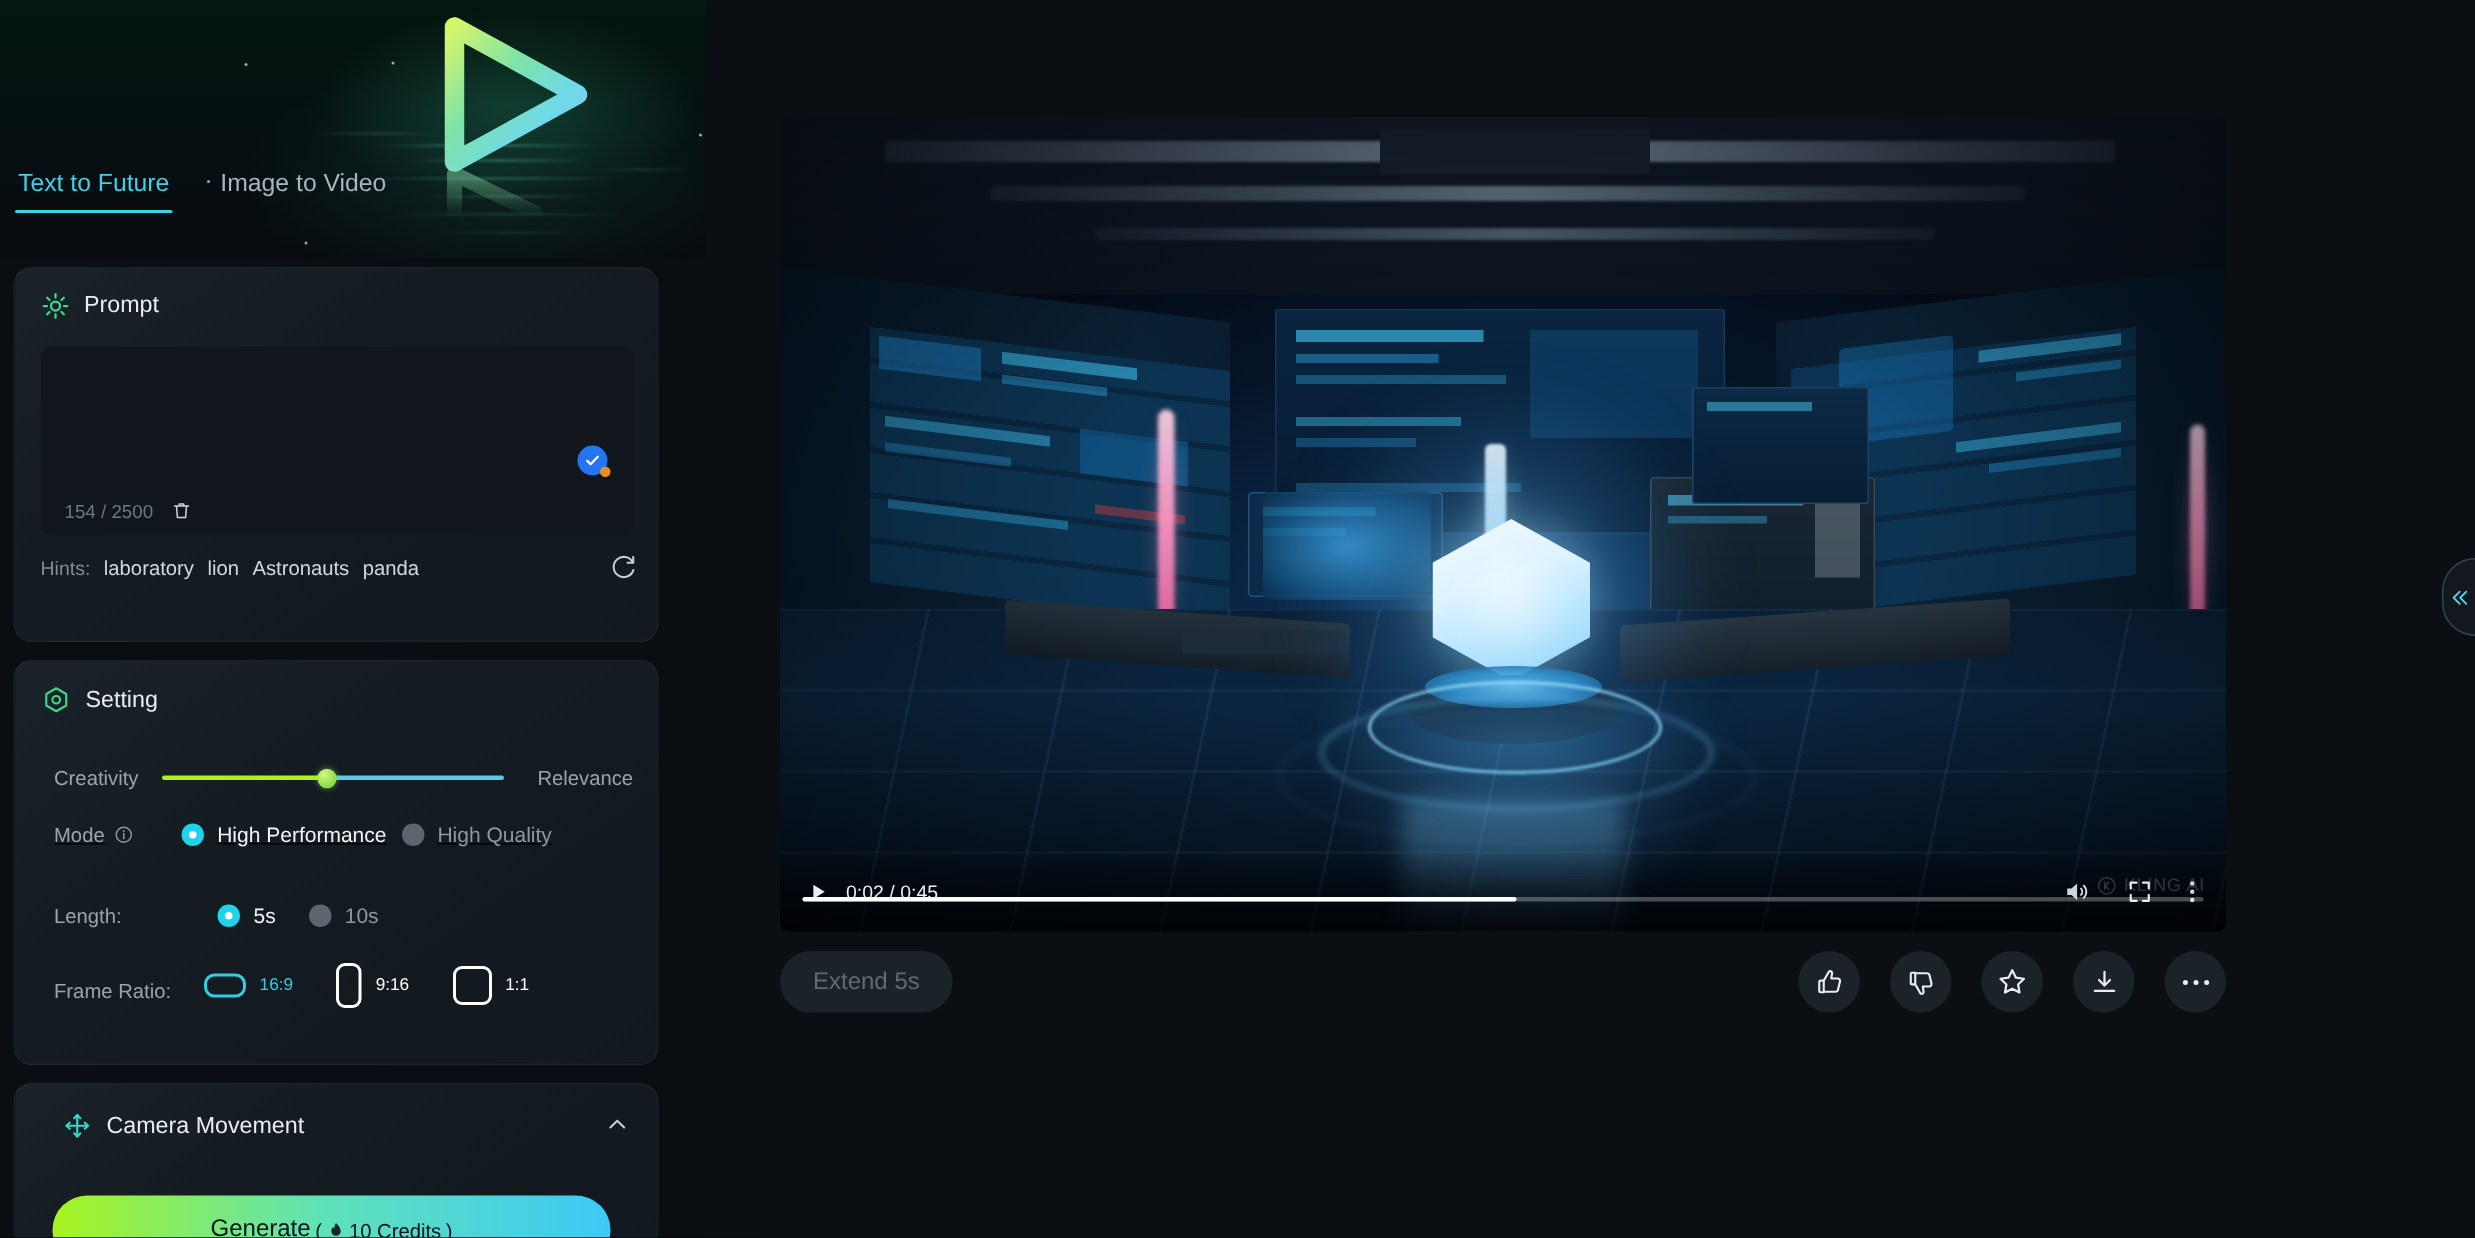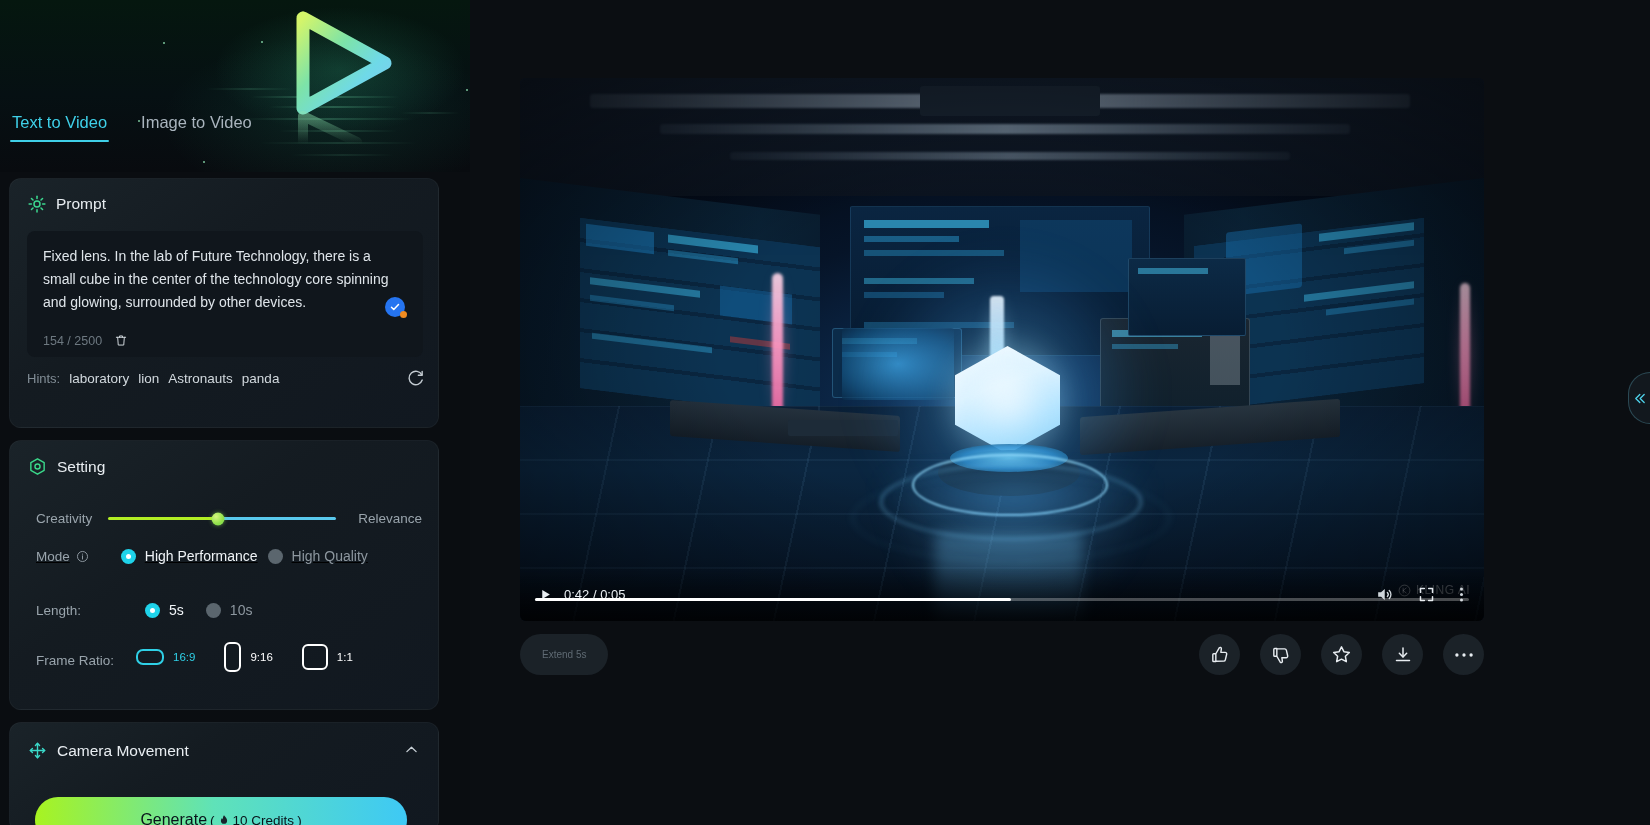--- a/index.html
+++ b/index.html
@@ -144,21 +144,21 @@
   .ratio-item { display: flex; flex-direction: row; align-items: center; gap: 9px; cursor: pointer; }
   .ratio-shape { border: 2px solid #ffffff; }
   .ratio-shape.sel { border-color: #2fd0e6; }
   .ratio-169 { width: 28px; height: 16px; border-radius: 7px; }
   .ratio-916 { width: 17px; height: 30px; border-radius: 6px; }
   .ratio-11  { width: 26px; height: 26px; border-radius: 6px; }
   .ratio-lbl { font-size: 11.5px; color: #ffffff; }
   .ratio-lbl.sel { color: #2fd0e6; }
 
   #camera-card { top: 722px; height: 110px; }
-  #camera-head { display:flex; align-items:center; gap: 10px; padding: 18px 0 0 18px; }
+  #camera-head { display:flex; align-items:center; gap: 10px; padding: 18px 0 0 32px; }
   #camera-chevron { position: absolute; right: 18px; top: 18px; cursor: pointer; }
 
   
   #generate-btn {
     position: absolute; left: 35px; bottom: -18px; width: 372px; height: 46px;
     border-radius: 24px;
     background: linear-gradient(90deg, #a8f320 0%, #5fe2b8 48%, #3ec9f5 100%);
     display: flex; align-items: center; justify-content: center; gap: 3px;
     color: #08131a; font-size: 16px; cursor: pointer; z-index: 30;
   }
@@ -197,21 +197,21 @@
   }
 
   
   #action-row {
     position: absolute; left: 520px; top: 634px; width: 964px; height: 42px;
   }
   #extend-btn {
     position: absolute; left: 0; top: 0; height: 41px; padding: 0 22px;
     border-radius: 21px; background: #1b2228;
     display: flex; align-items: center; justify-content: center;
-    font-size: 10px; color: #5f6a73; cursor: pointer;
+    font-size: 16px; color: #5f6a73; cursor: pointer;
   }
   #icon-actions { position: absolute; right: 0; top: 0; display: flex; gap: 20px; }
   .act-btn {
     width: 41px; height: 41px; border-radius: 50%; background: #1b2228;
     display: flex; align-items: center; justify-content: center; cursor: pointer;
   }
 
   
   #collapse-handle {
     position: absolute; right: 0; top: 372px;
@@ -259,21 +259,21 @@
             <stop offset="100%" stop-color="#8fe6b0" stop-opacity="0"></stop>
           </linearGradient>
         </defs>
         <path d="M18 14 L18 104 M18 14 L100 59 L18 104" fill="none" stroke="url(#lgrad)" stroke-width="13" stroke-linecap="round" stroke-linejoin="round"></path>
         <path d="M18 112 L18 140 M18 112 L72 138" fill="none" stroke="url(#refgrad)" stroke-width="10" stroke-linecap="round"></path>
       </svg>
 
     </div>
 
     <div id="tabs">
-      <div class="tab active">Text to Video</div>
+      <div class="tab active">Text to Future</div>
       <div class="tab">Image to Video</div>
     </div>
 
     <div class="card" id="prompt-card">
       <div class="card-head">
         <svg width="18" height="18" viewBox="0 0 24 24">
           <circle cx="12" cy="12" r="4" fill="none" stroke="#3bd88f" stroke-width="2"></circle>
           <g stroke="#3bd88f" stroke-width="2" stroke-linecap="round">
             <path d="M12 1.5v3"></path>
               <path d="M12 19.5v3"></path>
@@ -282,21 +282,20 @@
             <path d="M4.6 4.6l2.1 2.1"></path>
               <path d="M17.3 17.3l2.1 2.1"></path>
             <path d="M19.4 4.6l-2.1 2.1"></path>
               <path d="M6.7 17.3l-2.1 2.1"></path>
           </g>
         </svg>
         <div class="card-title">Prompt</div>
       </div>
 
       <div id="textarea-wrap">
-        <div id="prompt-text">Fixed lens. In the lab of Future Technology, there is a small cube in the center of the technology core spinning and glowing, surrounded by other devices.</div>
 
         <div id="check-badge">
           <svg width="12" height="12" viewBox="0 0 24 24">
             <path d="M5 12.5l4.5 4.5L19 7" fill="none" stroke="#fff" stroke-width="3" stroke-linecap="round" stroke-linejoin="round"></path>
           </svg>
         </div>
 
         <div id="counter-row">
           <div id="counter">154 / 2500</div>
           <svg width="14" height="15" viewBox="0 0 24 24" style="cursor:pointer">
@@ -562,21 +561,21 @@
         <span>KLING AI</span>
       </div>
     </div>
 
     <div id="controls-bar">
       <div id="play-btn">
         <svg width="13" height="15" viewBox="0 0 24 24">
             <path d="M6 3.5l14 8.5-14 8.5z" fill="#e9eef2"></path>
           </svg>
       </div>
-      <div id="time-label">0:42 / 0:05</div>
+      <div id="time-label">0:02 / 0:45</div>
 
       <div id="ctrl-right">
         <span class="ctrl-ico">
           <svg width="19" height="19" viewBox="0 0 24 24">
             <path d="M4 9.3h3.6L12.3 5v14L7.6 14.7H4z" fill="#cfd6db"></path>
             <path d="M15.6 9.4a3.8 3.8 0 0 1 0 5.2" fill="none" stroke="#cfd6db" stroke-width="1.7" stroke-linecap="round"></path>
             <path d="M18 7a7 7 0 0 1 0 10" fill="none" stroke="#cfd6db" stroke-width="1.7" stroke-linecap="round"></path>
           </svg>
         </span>
         <span class="ctrl-ico">

